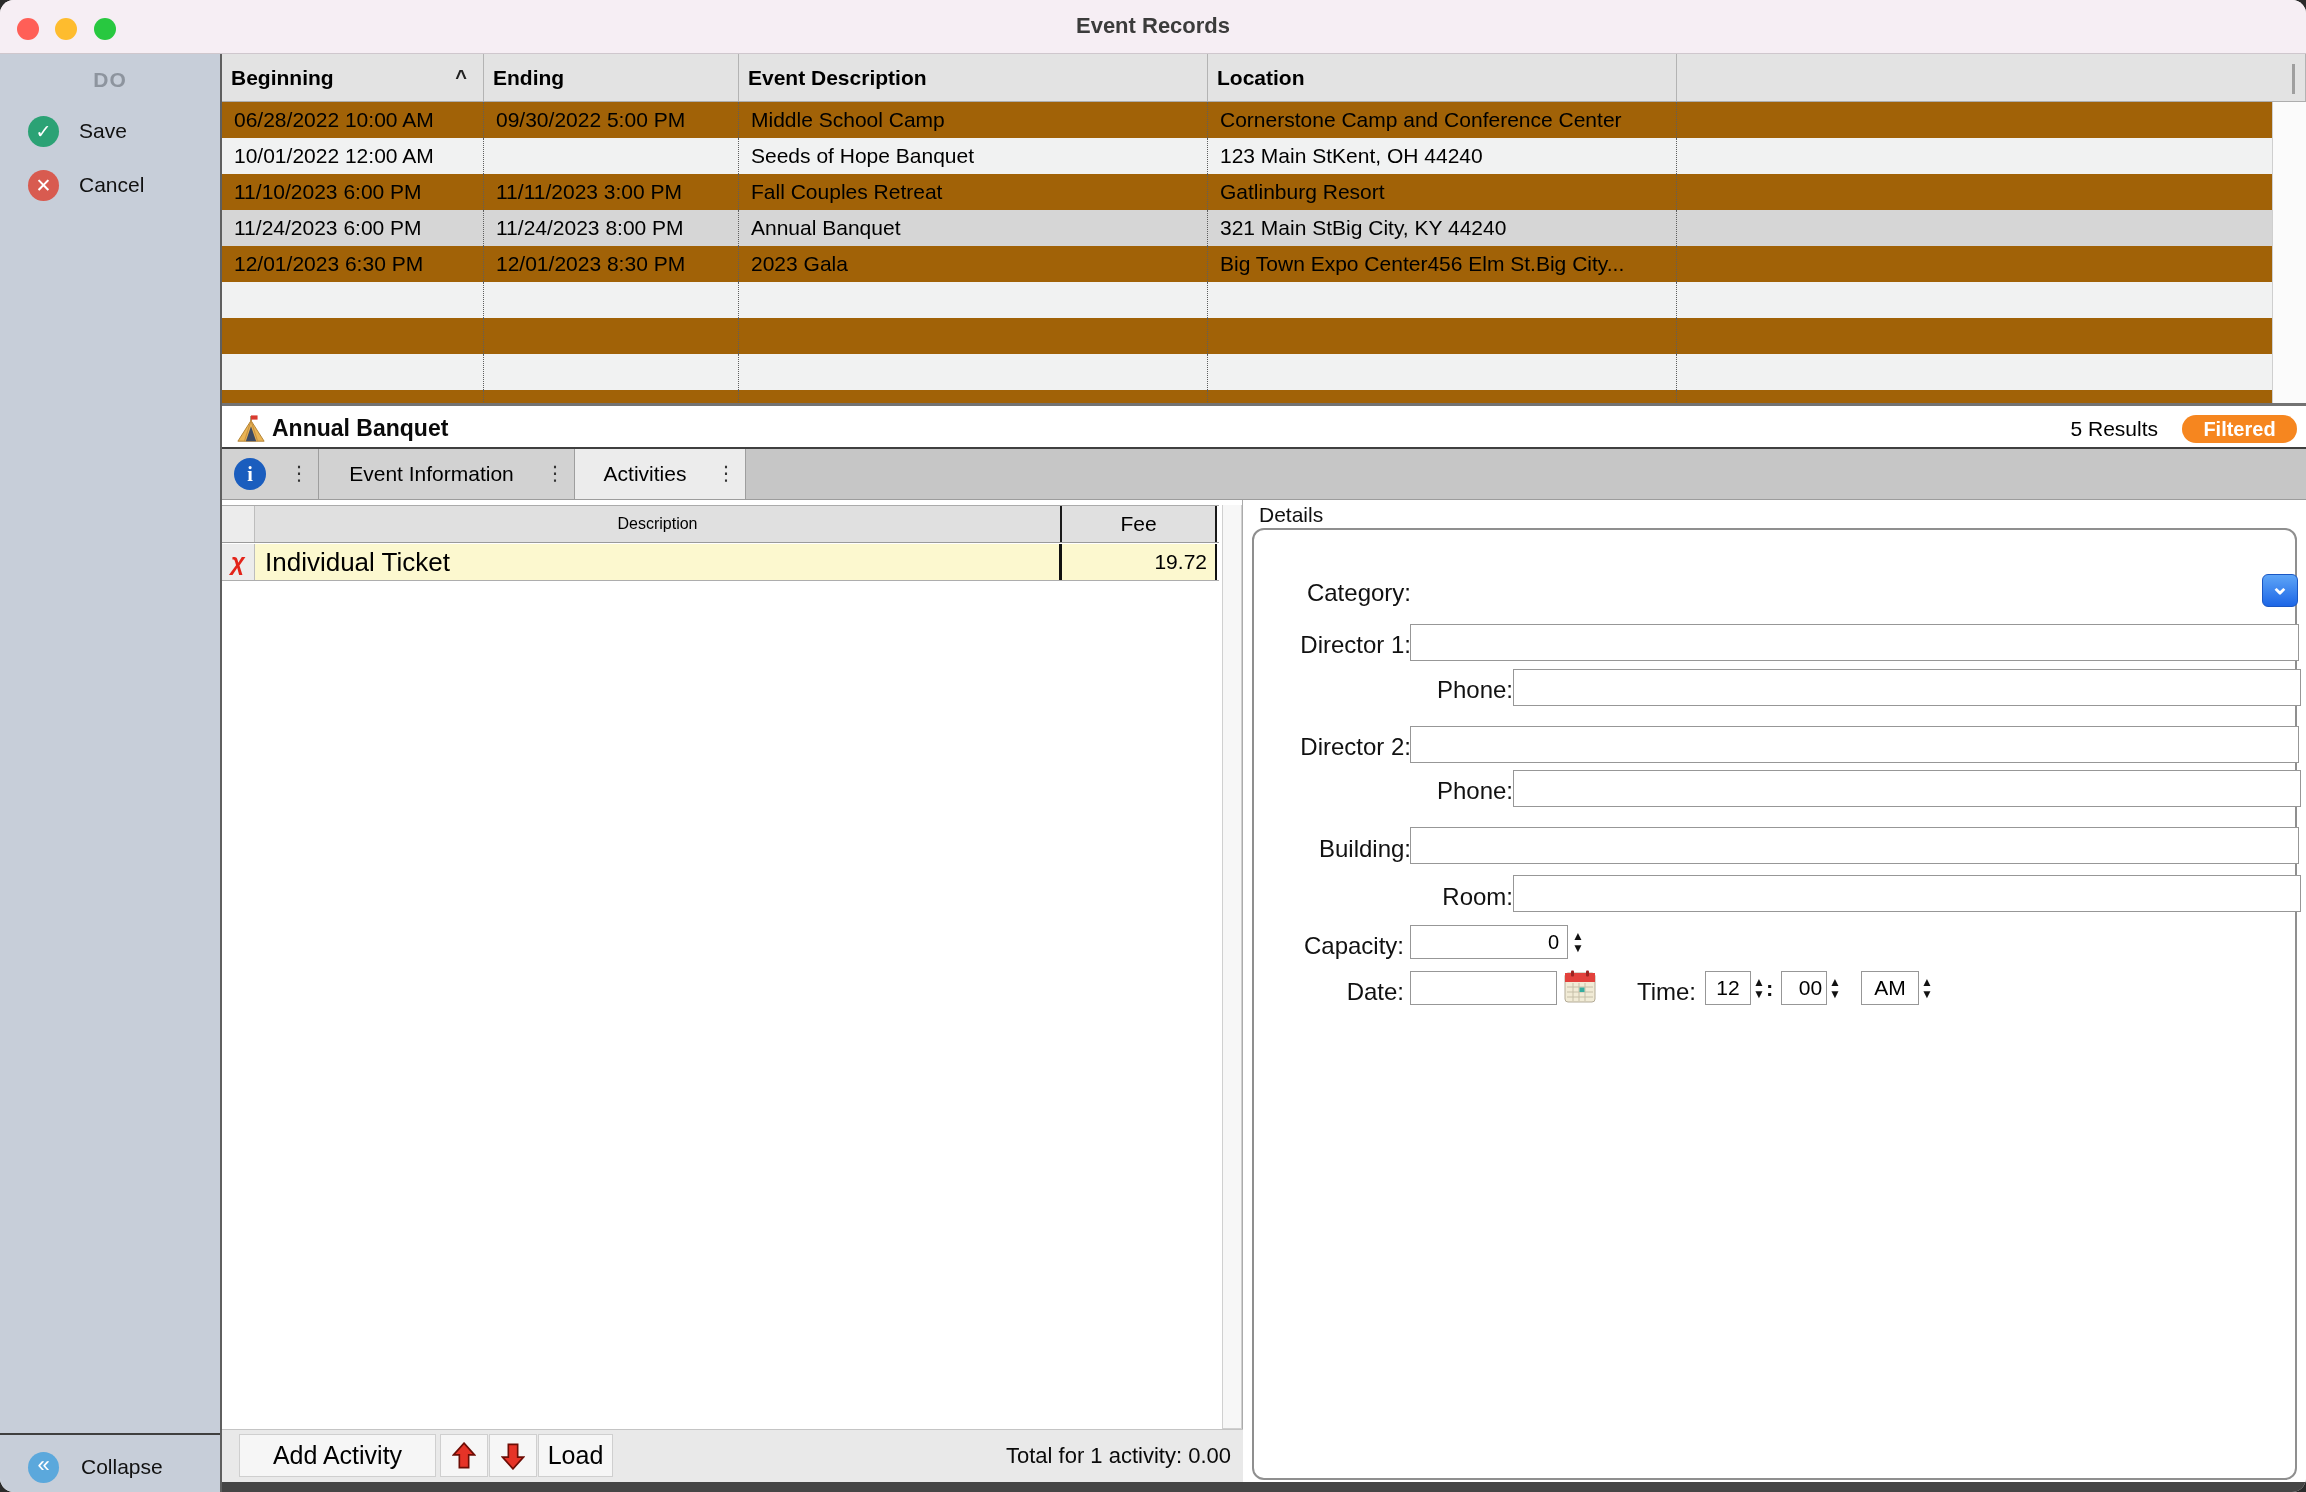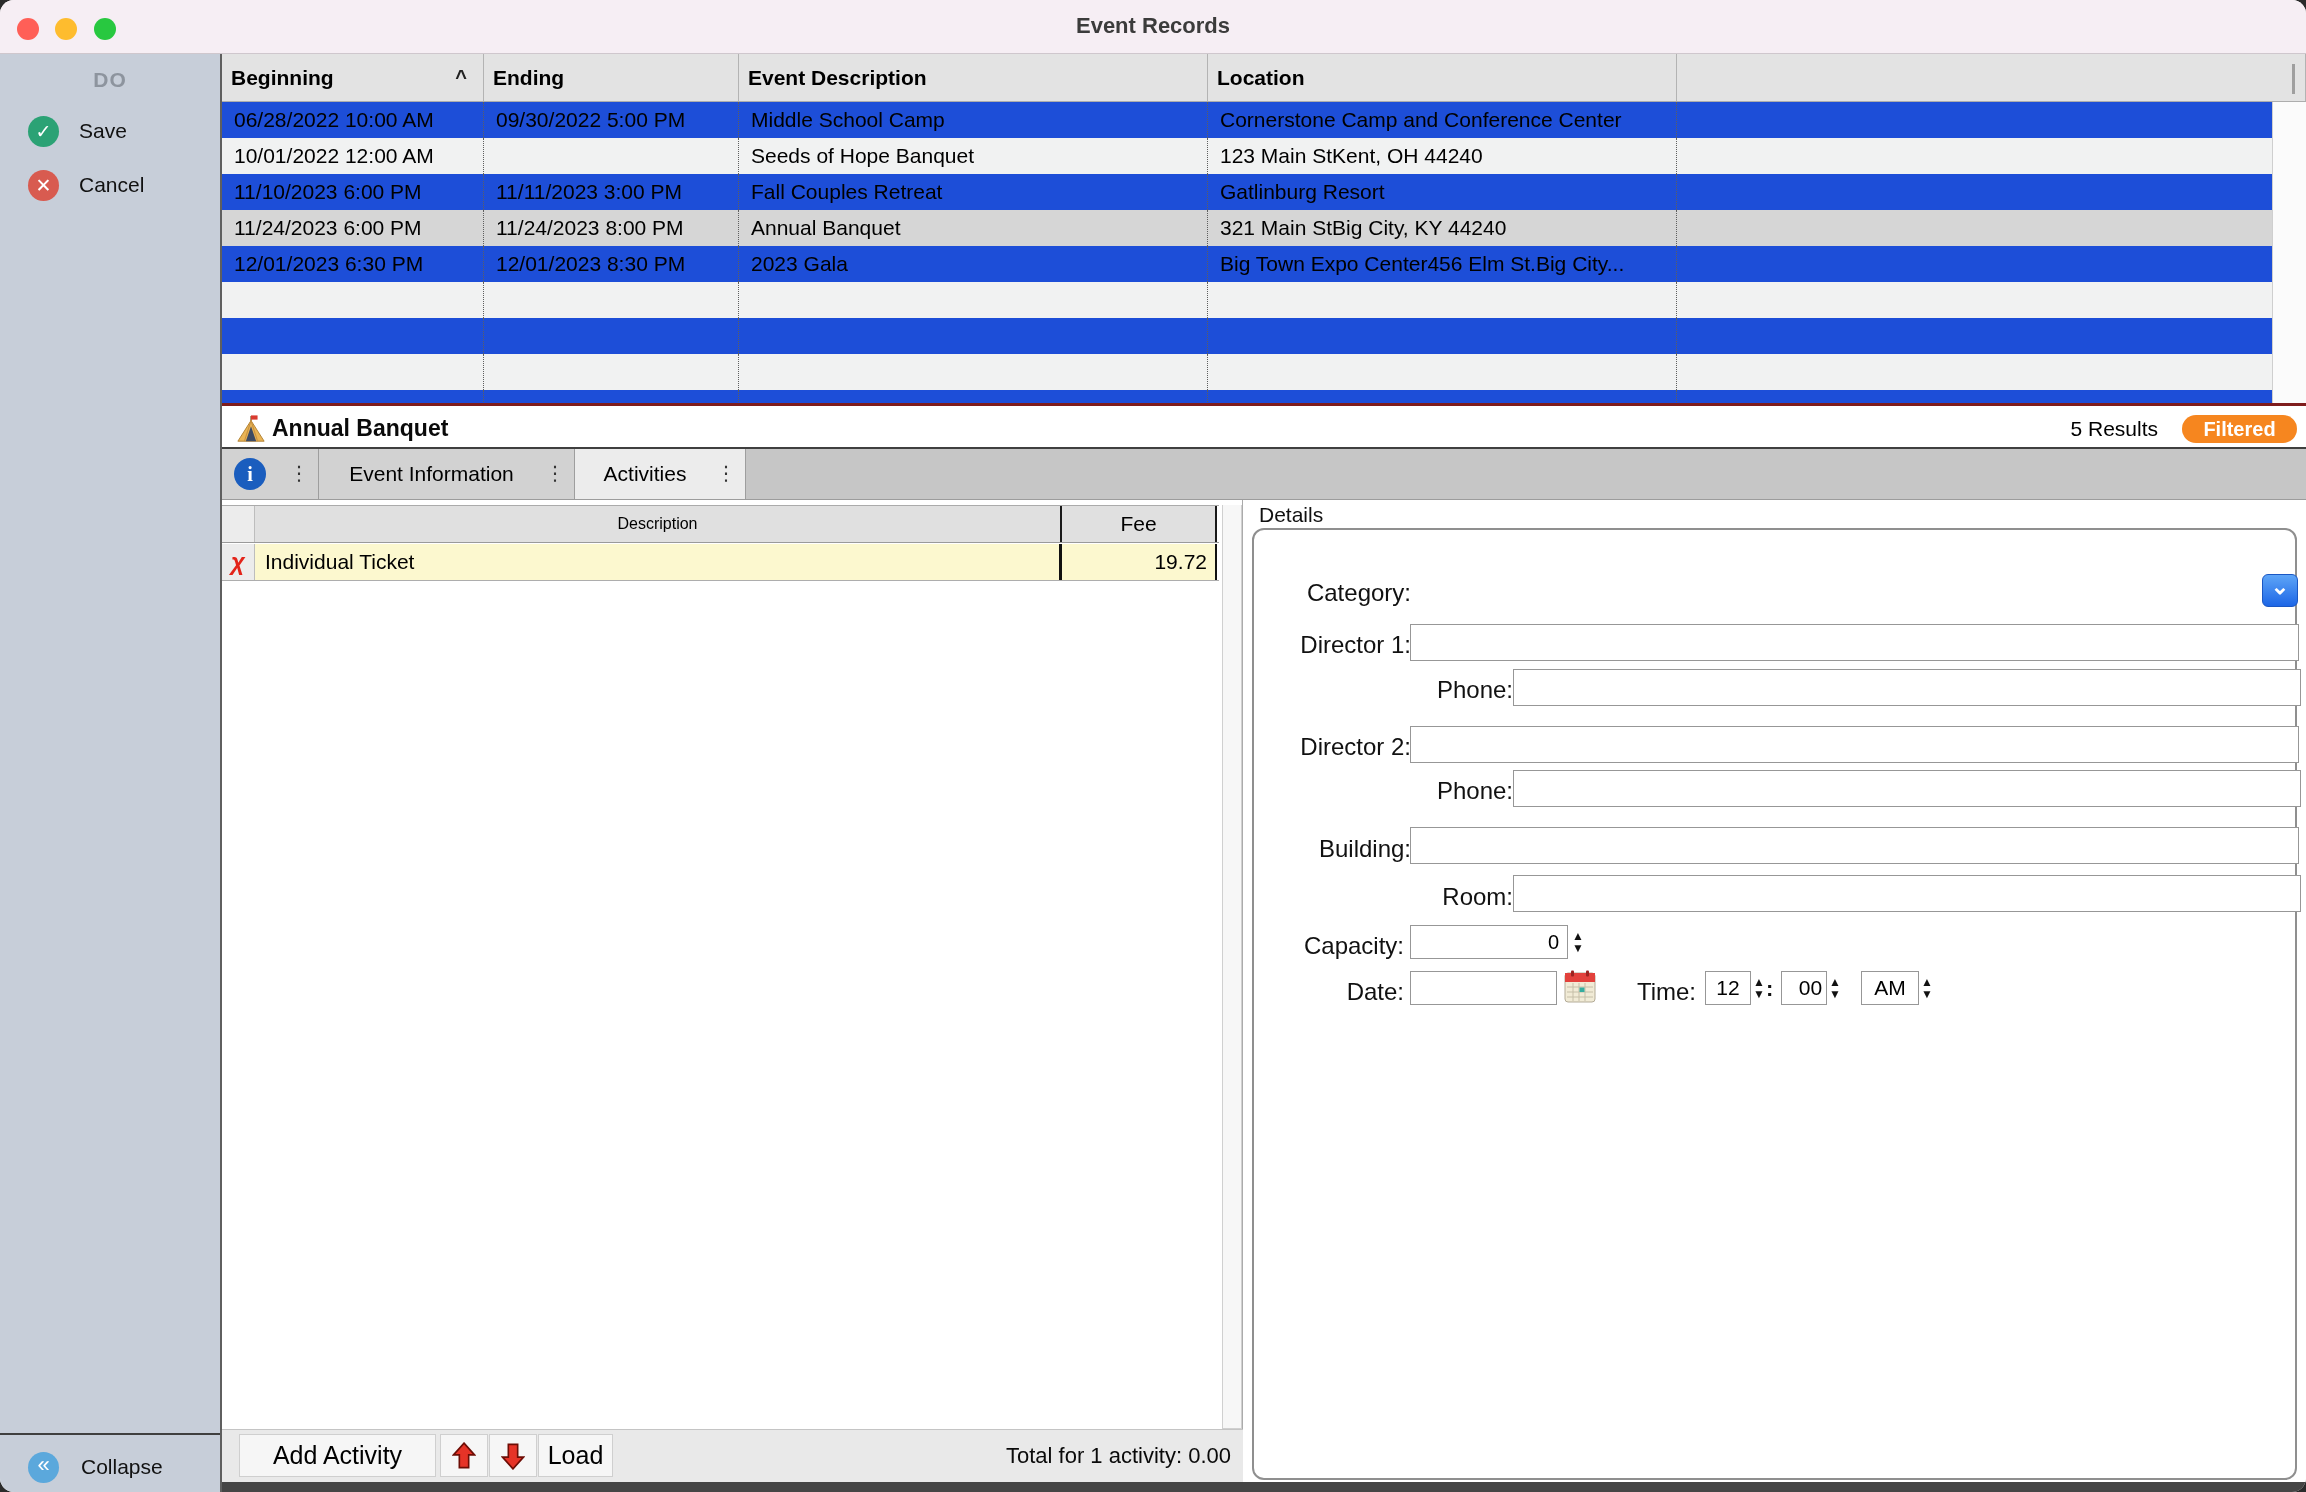--- a/index.html
+++ b/index.html
@@ -38,21 +38,21 @@
     width:31px; height:31px; border-radius:50%; color:#fff; font-size:19px;
     display:flex; align-items:center; justify-content:center; flex:0 0 auto;
   }
   #save-ic   { background:#2ba275; }
   #cancel-ic { background:#d85b50; }
   .side-lbl { font-size:21px; color:#111; }
   #collapse-divider { position:absolute; left:0; top:1379px; width:100%; height:2px; background:#3f3f3f; }
   #side-collapse { position:absolute; left:28px; top:1396px; height:34px; display:flex; align-items:center; gap:22px; }
   #collapse-ic { background:#5ba8dc; font-size:22px; padding-bottom:4px; }
   
-  #events { position:absolute; left:222px; top:54px; width:2084px; height:352px; border-bottom:3px solid #7f1d1d; background:#1d4ed8;text-align:right; }
+  #events { position:absolute; left:222px; top:54px; width:2084px; height:352px; border-bottom:3px solid #737373; background:#a16207;text-align:right; }
   #ev-header { position:relative; height:48px; background:#e3e3e3; border-bottom:1px solid #adadad; display:flex; }
   .hcell {
     height:100%; display:flex; align-items:center; justify-content:space-between;
     padding:0 10px 0 9px; font-size:21px; font-weight:bold; color:#000;
     border-right:1px solid #b3b3b3; cursor:default;
   }
   .hcell:last-child { border-right:none; }
   .sort-caret { font-size:20px; font-weight:bold; color:#222; margin-right:6px; }
   #ev-rows { position:relative; height:301px; overflow:hidden; }
   .erow { display:flex; height:36px; width:100%; }
@@ -103,21 +103,21 @@
   #act-gutter-h { width:33px; background:#ececec; border-right:1px solid #bdbdbd; }
   #act-desc-h { width:807px; background:#e0e0e0; border-right:2px solid #1a1a1a;
     display:flex; align-items:center; justify-content:center; font-size:16px; color:#000; }
   #act-fee-h  { width:155px; background:#e0e0e0; border-right:2px solid #1a1a1a;
     display:flex; align-items:center; justify-content:center; font-size:21px; color:#000; }
   #act-row { position:absolute; left:0; top:44px; height:37px; width:997px; display:flex; border-bottom:1px solid #adadad; }
   #act-gutter-c { width:33px; background:#ececec; border-right:1px solid #bdbdbd;
     display:flex; align-items:center; justify-content:center; }
   #del-glyph { color:#e3241a; font-size:24px; font-style:italic; font-weight:bold; }
   #act-desc-c { width:807px; background:#fcf8cf; border-right:3px solid #111;
-    display:flex; align-items:center; padding-left:10px; font-size:21px; color:#000; }
+    display:flex; align-items:center; padding-left:10px; font-size:26px; color:#000; }
   #act-fee-c  { width:155px; background:#fcf8cf; border-right:2px solid #111;
     display:flex; align-items:center; justify-content:flex-end; padding-right:8px; font-size:21px; color:#000; }
   #act-scroll { position:absolute; left:1000px; top:5px; width:20px; height:924px;
     background:#f7f7f7; border:1px solid #d0d0d0; border-top:none; }
   #act-bottombar { position:absolute; left:0; top:929px; width:1021px; height:53px;
     background:#e9e9e9; border-top:1px solid #c4c4c4; }
   .abtn {
     position:absolute; top:4px; height:43px; background:#f6f6f6; border:1px solid #cfcfcf;
     font-size:25px; color:#000; display:flex; align-items:center; justify-content:center; cursor:default;
   }

